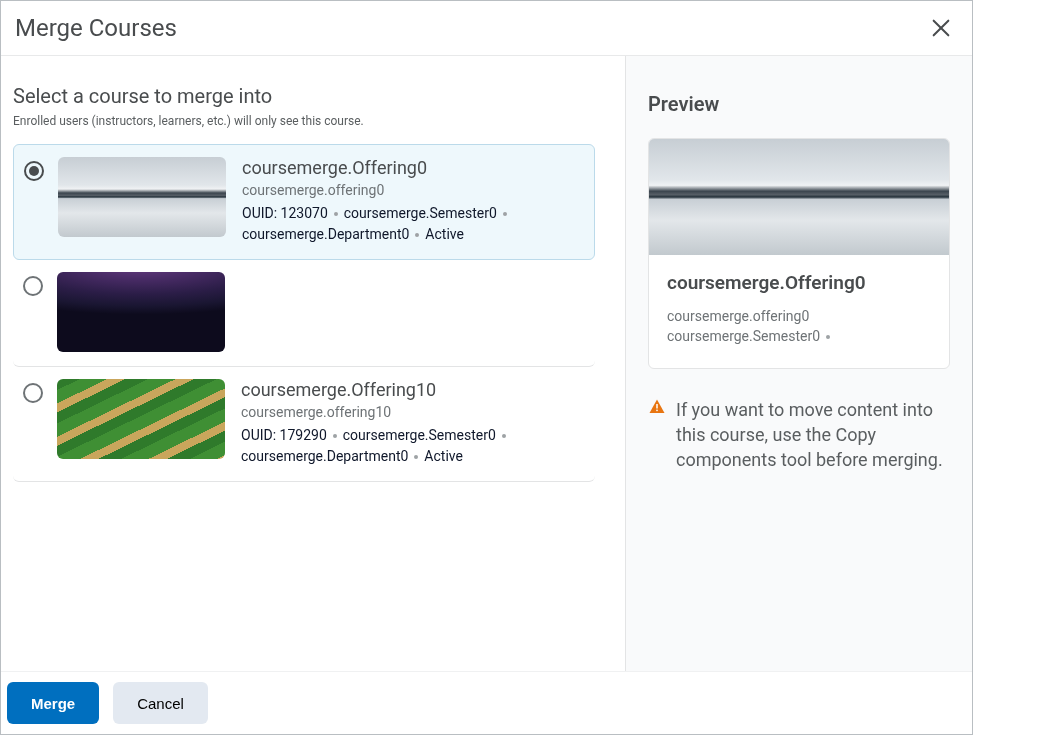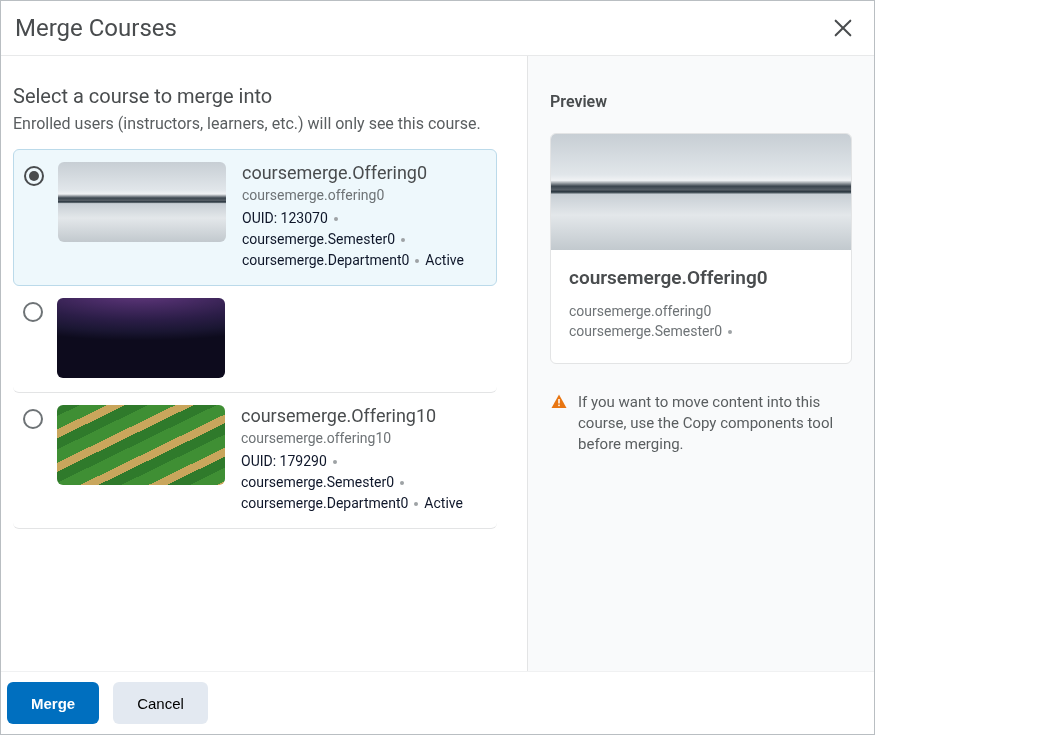--- a/index.html
+++ b/index.html
@@ -5,21 +5,21 @@
   * { box-sizing: border-box; }
   html, body {
     margin: 0; padding: 0;
     width: 1063px; height: 735px;
     font-family: -apple-system, BlinkMacSystemFont, "Segoe UI", Roboto, Arial, sans-serif;
     background: #fff;
     color: #202122;
     overflow: hidden;
   }
   .dialog {
-    width: 875px; height: 735px;
+    width: 973px; height: 735px;
     border: 1px solid #b9bec2;
     display: flex;
     flex-direction: column;
     background: #fff;
   }
   .header {
     display: flex;
     align-items: center;
     justify-content: space-between;
     padding: 10px 14px 10px 14px;
@@ -56,21 +56,21 @@
     padding: 36px 22px 10px 22px;
     overflow-y: auto;
   }
   .section-title {
     font-size: 20px;
     font-weight: 400;
     color: #494c4e;
     margin: 0 0 6px 0;
   }
   .section-sub {
-    font-size: 16px;
+    font-size: 12px;
     color: #5a5e60;
     margin: 0 0 16px 0;
   }
   .course-list {
     display: flex;
     flex-direction: column;
   }
   .course-row {
     display: flex;
     align-items: flex-start;
@@ -138,21 +138,21 @@
   }
   .dot {
     display: inline-block;
     width: 4px; height: 4px;
     background: #9ea2a5;
     border-radius: 50%;
     vertical-align: middle;
     margin: 0 6px;
   }
   .preview-heading {
-    font-size: 16px;
+    font-size: 20px;
     font-weight: 600;
     color: #494c4e;
     margin: 0 0 22px 0;
   }
   .preview-card {
     background: #fff;
     border: 1px solid #e3e4e5;
     border-radius: 6px;
     overflow: hidden;
     margin-bottom: 28px;
@@ -175,21 +175,21 @@
   }
   .preview-line {
     font-size: 14px;
     color: #6e7376;
     margin: 0 0 4px 0;
   }
   .warning {
     display: flex;
     align-items: flex-start;
     gap: 10px;
-    font-size: 15px;
+    font-size: 18px;
     color: #5a5e60;
     line-height: 1.4;
   }
   .warn-icon {
     flex: 0 0 18px;
     width: 18px; height: 18px;
     color: #e87511;
     margin-top: 1px;
   }
   .footer {

